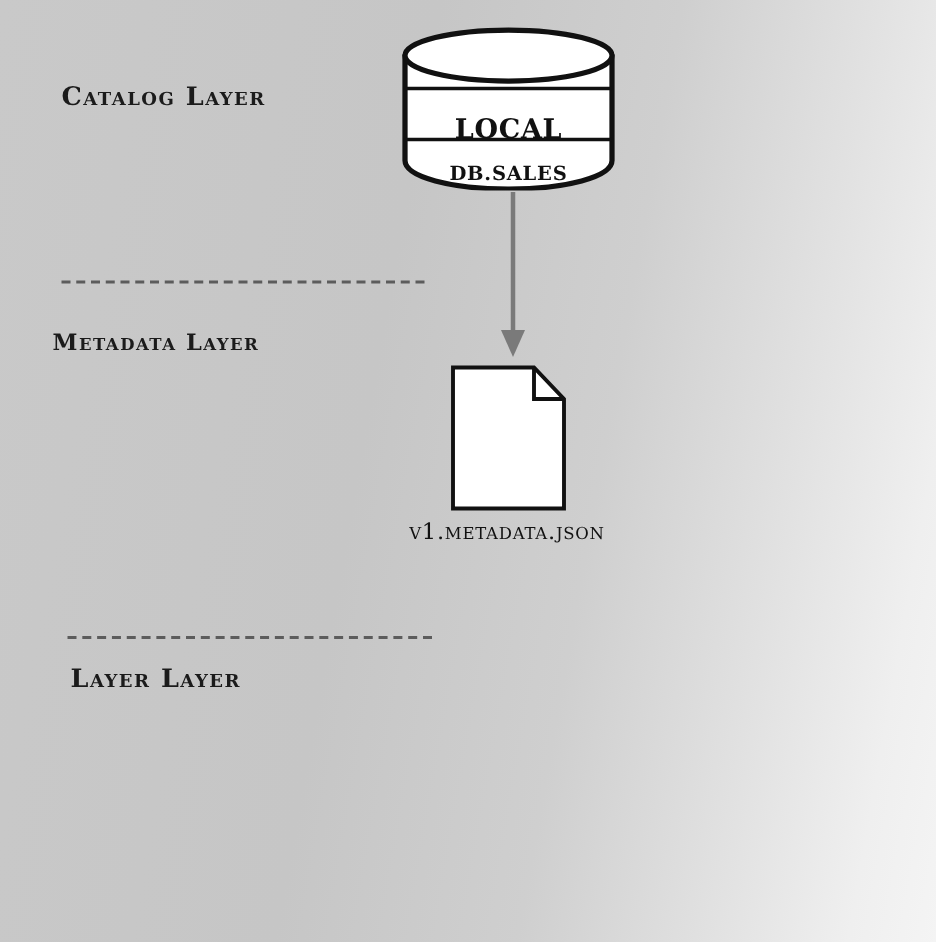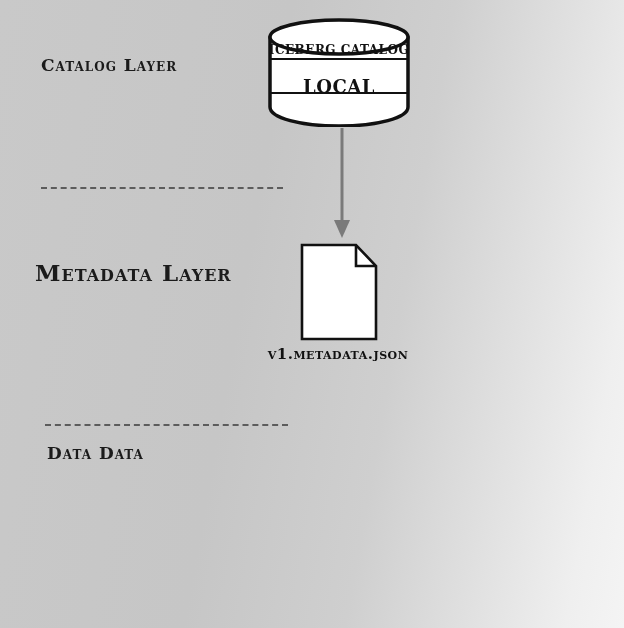--- a/index.html
+++ b/index.html
@@ -31,23 +31,22 @@
   #catalog-layer-label {
     left: 41px;
     top: 55px;
     font-size: 17px;
     font-variant: small-caps;
     text-align: center;
   }
   #metadata-layer-label {
     left: 35px;
     top: 219px;
-    font-size: 23px;
+    font-size: 15px;
     font-variant: small-caps;
-    margin-top: 40px;
   }
   #data-layer-label {
     left: 47px;
     top: 443px;
     font-size: 17px;
     font-variant: small-caps;
   }
 
   
   .divider {
@@ -110,57 +109,57 @@
     width: 78px;
     height: 98px;
   }
   #metadata-file-label {
     position: absolute;
     left: 238px;
     top: 345px;
     width: 200px;
     text-align: center;
     font-family: "DejaVu Serif", serif;
-    font-weight: bold;
+    font-weight: normal;
     font-size: 15px;
     color: #111;
     font-variant: small-caps;
     letter-spacing: 0.5px;
   }
 </style>
 </head>
 <body>
 
 <div id="canvas">
 
   <div class="layer-label" id="catalog-layer-label">Catalog Layer</div>
 
   <div id="catalog-cylinder">
     <svg width="148" height="110" viewBox="0 0 148 110">
       <path d="M5 20 L5 90 C5 101 36 109 74 109 C112 109 143 101 143 90 L143 20 Z" fill="#ffffff" stroke="#111111" stroke-width="3.5" stroke-linejoin="round"></path>
       <ellipse cx="74" cy="20" rx="69" ry="17" fill="#ffffff" stroke="#111111" stroke-width="3.5"></ellipse>
       <line x1="5" y1="42" x2="143" y2="42" stroke="#111111" stroke-width="2.2"></line>
       <line x1="5" y1="76" x2="143" y2="76" stroke="#111111" stroke-width="2.2"></line>
     </svg>
-    <div class="cyl-text" id="catalog-title-text">ICEBERG CATALOG</div>
     <div class="cyl-text" id="catalog-line2-text">LOCAL</div>
+    <div class="cyl-text" id="catalog-line3-text">DB.SALES</div>
   </div>
 
   <svg id="arrow-catalog-to-metadata" width="40" height="112" viewBox="0 0 40 112">
     <line x1="20" y1="0" x2="20" y2="96" stroke="#7a7a7a" stroke-width="3"></line>
     <polygon points="20,110 12,92 28,92" fill="#7a7a7a"></polygon>
   </svg>
 
   <div class="divider" id="divider-catalog-metadata"></div>
 
   <div class="layer-label" id="metadata-layer-label">Metadata Layer</div>
 
   <svg id="metadata-file-icon" width="78" height="98" viewBox="0 0 78 98">
     <path d="M2 2 L56 2 L76 23 L76 96 L2 96 Z" fill="#ffffff" stroke="#111111" stroke-width="2.6" stroke-linejoin="miter"></path>
     <path d="M56 2 L56 23 L76 23" fill="none" stroke="#111111" stroke-width="2.6" stroke-linejoin="miter"></path>
   </svg>
   <div id="metadata-file-label">v1.metadata.json</div>
 
   <div class="divider" id="divider-metadata-data"></div>
 
-  <div class="layer-label" id="data-layer-label">Data Data</div>
+  <div class="layer-label" id="data-layer-label">Layer Layer</div>
 
 </div>
 
 </body></html>

